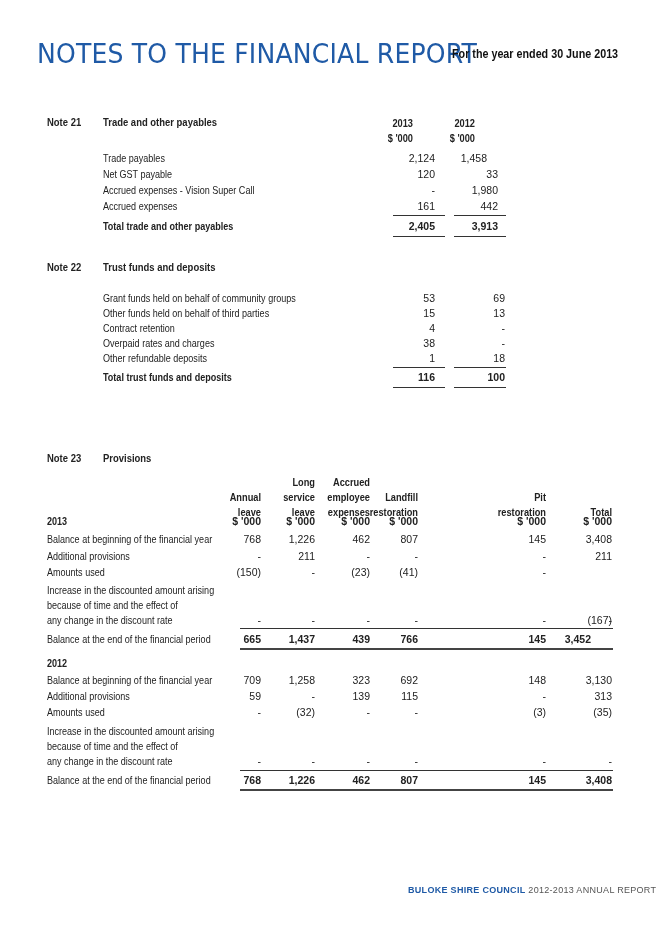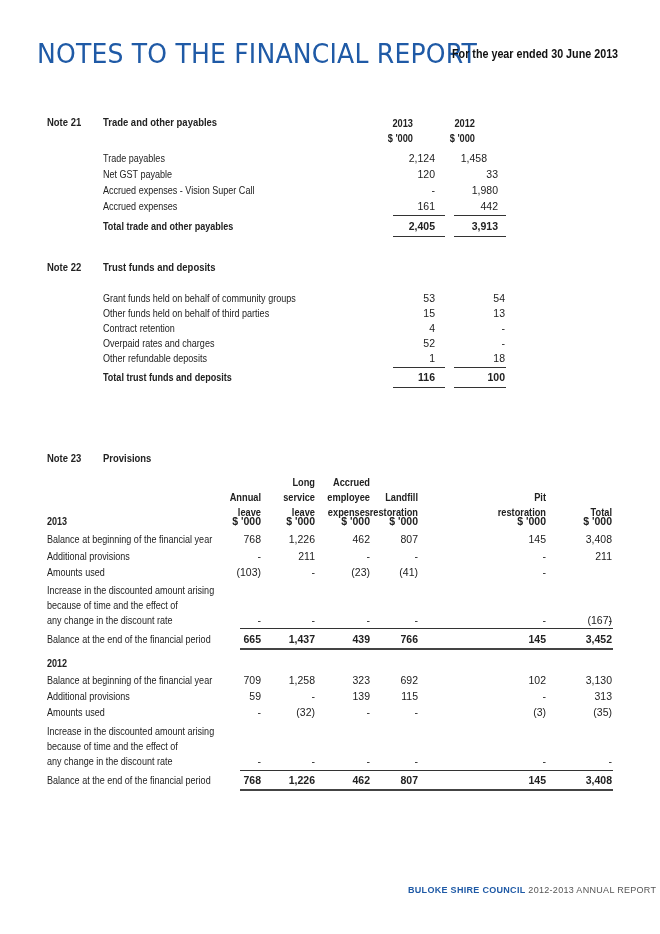--- a/index.html
+++ b/index.html
@@ -70,35 +70,35 @@
 </div>
 <div class="line" style="left:393px;top:236px;width:52px;"></div>
 <div class="line" style="left:454px;top:236px;width:52px;"></div>
 
 <div class="abs note-no" style="left:47px;top:261px;">Note 22</div>
 <div class="abs note-title" style="left:103px;top:261px;">Trust funds and deposits</div>
 
 <div class="row" style="top:292px;">
   <span class="lbl">Grant funds held on behalf of community groups</span>
   <span class="v" style="left:365px;">53</span>
-  <span class="v" style="left:435px;">54</span>
+  <span class="v" style="left:435px;">69</span>
 </div>
 <div class="row" style="top:307px;">
   <span class="lbl">Other funds held on behalf of third parties</span>
   <span class="v" style="left:365px;">15</span>
   <span class="v" style="left:435px;">13</span>
 </div>
 <div class="row" style="top:322px;">
   <span class="lbl">Contract retention</span>
   <span class="v" style="left:365px;">4</span>
   <span class="v" style="left:435px;">-</span>
 </div>
 <div class="row" style="top:337px;">
   <span class="lbl">Overpaid rates and charges</span>
-  <span class="v" style="left:365px;">52</span>
+  <span class="v" style="left:365px;">38</span>
   <span class="v" style="left:435px;">-</span>
 </div>
 <div class="row" style="top:352px;">
   <span class="lbl">Other refundable deposits</span>
   <span class="v" style="left:365px;">1</span>
   <span class="v" style="left:435px;">18</span>
 </div>
 <div class="line" style="left:393px;top:367px;width:52px;"></div>
 <div class="line" style="left:454px;top:367px;width:52px;"></div>
 <div class="row bold" style="top:371px;">
@@ -166,21 +166,21 @@
   <span class="lbl">Additional provisions</span>
   <span class="v" style="left:201px;">-</span>
   <span class="v" style="left:255px;">211</span>
   <span class="v" style="left:310px;">-</span>
   <span class="v" style="left:358px;">-</span>
   <span class="v" style="left:486px;">-</span>
   <span class="v" style="left:552px;">211</span>
 </div>
 <div class="prow" style="top:566px;">
   <span class="lbl">Amounts used</span>
-  <span class="v" style="left:201px;">(103)</span>
+  <span class="v" style="left:201px;">(150)</span>
   <span class="v" style="left:255px;">-</span>
   <span class="v" style="left:310px;">(23)</span>
   <span class="v" style="left:358px;">(41)</span>
   <span class="v" style="left:486px;">-</span>
   <span class="v" style="left:552px;margin-top:48px;">(167)</span>
 </div>
 <div class="prow" style="top:584px;">
   <span class="lbl">Increase in the discounted amount arising</span>
 </div>
 <div class="prow" style="top:599px;">
@@ -196,34 +196,34 @@
   <span class="v" style="left:552px;">-</span>
 </div>
 <div class="line" style="left:240px;top:628px;width:373px;"></div>
 <div class="prow bold" style="top:633px;">
   <span class="lbl" style="font-weight:normal">Balance at the end of the financial period</span>
   <span class="v" style="left:201px;">665</span>
   <span class="v" style="left:255px;">1,437</span>
   <span class="v" style="left:310px;">439</span>
   <span class="v" style="left:358px;">766</span>
   <span class="v" style="left:486px;">145</span>
-  <span class="v" style="left:552px;">3,452</span>
+  <span class="v" style="left:531px;">3,452</span>
 </div>
 <div class="line thick" style="left:240px;top:648px;width:373px;"></div>
 
 <div class="prow bold" style="top:657px;">
   <span class="lbl">2012</span>
 </div>
 <div class="prow" style="top:674px;">
   <span class="lbl">Balance at beginning of the financial year</span>
   <span class="v" style="left:201px;">709</span>
   <span class="v" style="left:255px;">1,258</span>
   <span class="v" style="left:310px;">323</span>
   <span class="v" style="left:358px;">692</span>
-  <span class="v" style="left:486px;">102</span>
+  <span class="v" style="left:486px;">148</span>
   <span class="v" style="left:552px;">3,130</span>
 </div>
 <div class="prow" style="top:690px;">
   <span class="lbl">Additional provisions</span>
   <span class="v" style="left:201px;">59</span>
   <span class="v" style="left:255px;">-</span>
   <span class="v" style="left:310px;">139</span>
   <span class="v" style="left:358px;">115</span>
   <span class="v" style="left:486px;">-</span>
   <span class="v" style="left:552px;">313</span>

